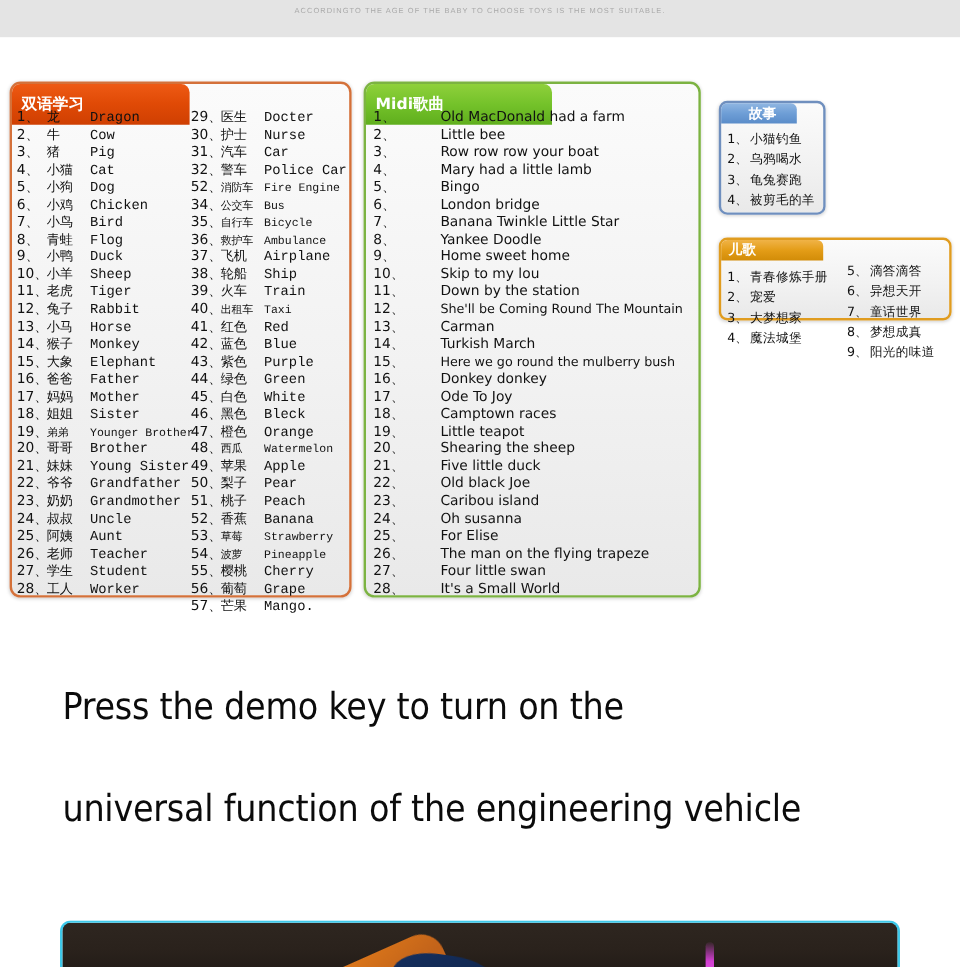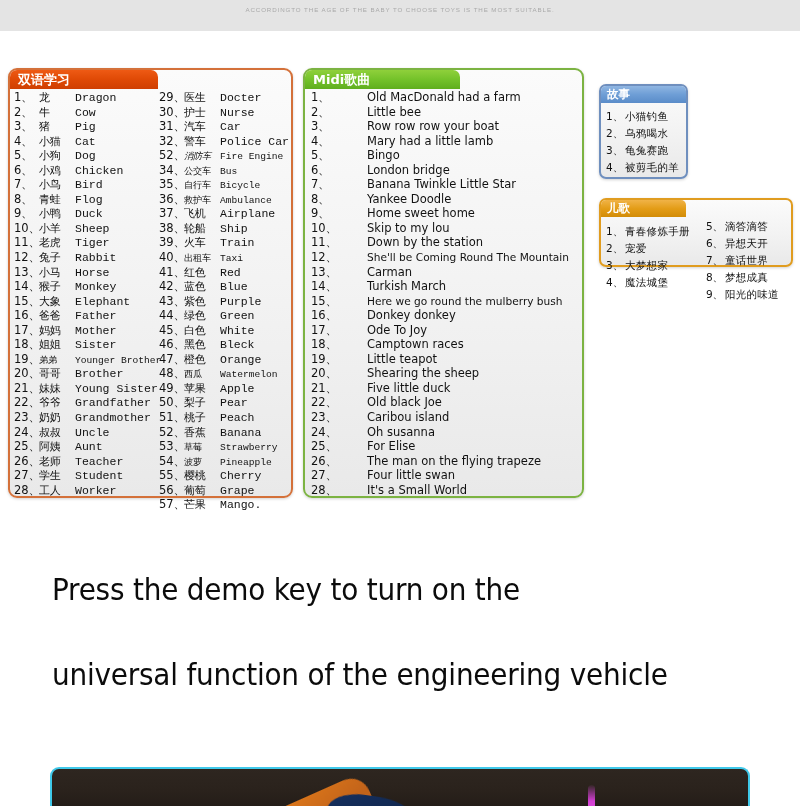--- a/index.html
+++ b/index.html
@@ -38,21 +38,21 @@
   .card {
     position: absolute;
     background: linear-gradient(180deg,#fbfbfb 0%, #f2f2f2 55%, #e9e9e9 100%);
     border-radius: 9px;
     box-shadow: 0 1px 3px rgba(0,0,0,0.18);
     box-sizing: border-box;
   }
   .card-header {
     position: absolute;
     top: 0; left: 0;
-    height: 19px;
+    height: 34px;
     border-radius: 7px 7px 0 0;
     display: flex;
     align-items: center;
     box-sizing: border-box;
   }
   .card-header-title {
     color: #ffffff;
     font-weight: bold;
     font-size: 13px;
     padding-left: 8px;
@@ -148,24 +148,25 @@
   }
 
   
   #card-story {
     left: 599px; top: 84px;
     width: 89px; height: 95px;
     border: 2px solid #6f8fbe;
     border-radius: 7px;
   }
   #card-story .card-header {
-    width: 85px;
+    width: 63px;
     height: 17px;
     background: linear-gradient(180deg,#90b6e2 0%, #6e9ed6 50%, #5a8cc9 100%);
     border-radius: 5px 5px 0 0;
+    justify-content: center;
   }
   #card-story .card-header-title {
     font-size: 11.5px;
     padding-left: 6px;
   }
   .story-list {
     position: absolute;
     top: 22px; left: 5px;
   }
   .zh-row {
@@ -434,21 +435,21 @@
           <span class="biling-cn">汽车</span>
           <span class="biling-en">Car</span>
         </div>
         <div class="biling-row">
           <span class="biling-num">32、</span>
           <span class="biling-cn">警车</span>
           <span class="biling-en">Police Car</span>
         </div>
         <div class="biling-row">
           <span class="biling-num">52、</span>
-          <span class="biling-cn" style="font-size: 9.2px; font-style: italic;">消防车</span>
+          <span class="biling-cn" style="font-size: 9.2px;">消防车</span>
           <span class="biling-en tight">Fire Engine</span>
         </div>
         <div class="biling-row">
           <span class="biling-num">34、</span>
           <span class="biling-cn" style="font-size: 9.2px;">公交车</span>
           <span class="biling-en tight">Bus</span>
         </div>
         <div class="biling-row">
           <span class="biling-num">35、</span>
           <span class="biling-cn" style="font-size: 9.2px;">自行车</span>

